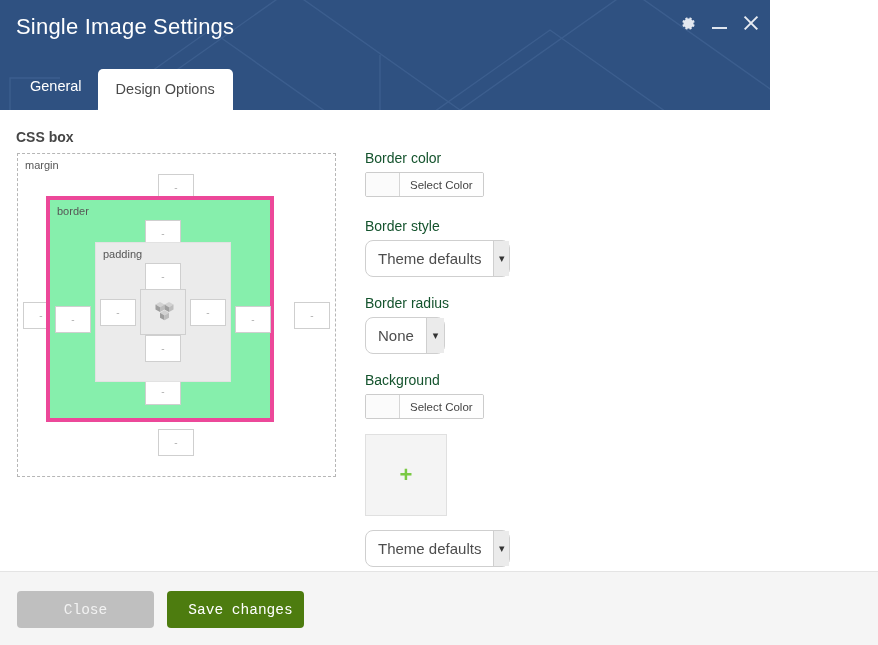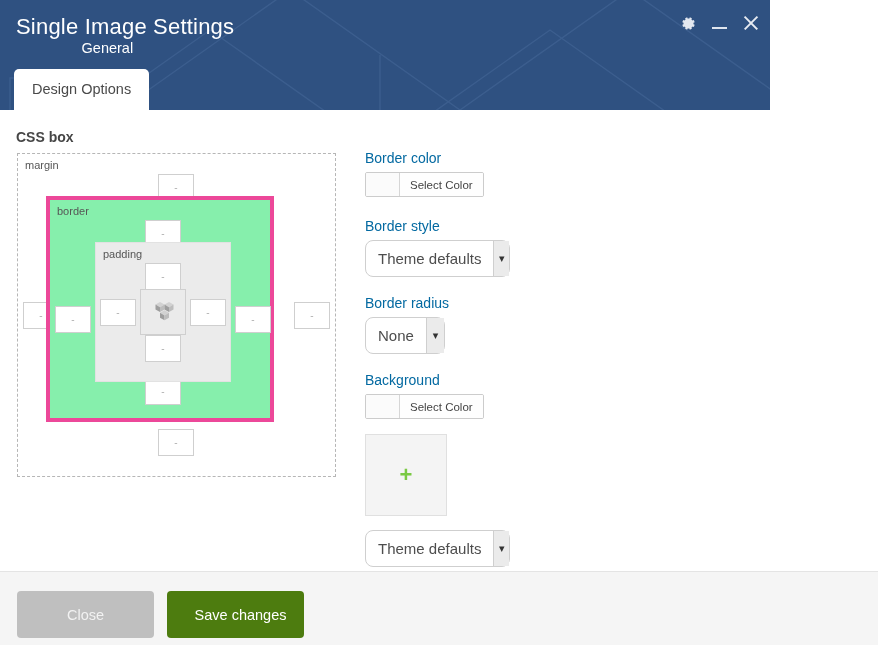--- a/index.html
+++ b/index.html
@@ -43,21 +43,21 @@
   .close-icon::before, .close-icon::after {
     content: ""; position: absolute; left: 0px; top: 8px;
     width: 18px; height: 1.8px; background: #e8ecf3;
   }
   .close-icon::before { transform: rotate(45deg); }
   .close-icon::after  { transform: rotate(-45deg); }
 
   
   .tabs {
     position: absolute; left: 14px; bottom: 0;
-    display: flex; align-items: flex-end; flex-direction: column;
+    display: flex; 
   }
   .tab {
     font-size: 14.5px; padding: 10px 16px 12px 16px;
     color: #ffffff; cursor: pointer; white-space: nowrap;
   }
   .tab.active {
     background: #ffffff; color: #4a4a4a;
     border-radius: 5px 5px 0 0;
     padding: 12px 18px 14px 18px;
     position: relative; top: 1px;
@@ -106,21 +106,21 @@
   .cell-input::placeholder { color: #b0b0b0; }
   .center-icon {
     position: absolute; width: 46px; height: 46px;
     background: #ebebeb; border: 1px solid #cfcfcf;
     display: flex; align-items: center; justify-content: center;
   }
 
   
   .controls { position: absolute; left: 365px; top: 40px; width: 300px; }
   .ctl-label {
-    font-size: 14px; color: #0369a1; margin: 0 0 6px 0;
+    font-size: 14px; color: #14532d; margin: 0 0 6px 0;
   }
   .ctl-group { margin-bottom: 18px; }
   .colorpicker {
     display: inline-flex; align-items: stretch;
     border: 1px solid #cccccc; background: #fdfdfd; height: 25px;
     border-radius: 2px; overflow: hidden; cursor: pointer; text-align: center;
   }
   .color-swatch { width: 34px; background: #fbfbfb; border-right: 1px solid #d6d6d6; }
   .color-btn {
     padding: 0 10px; font-size: 11.5px; color: #444;
@@ -150,23 +150,23 @@
     cursor: pointer;
   }
   .plus-icon { color: #7ac943; font-size: 22px; line-height: 1; font-weight: bold; }
 
   
   .footer {
     position: absolute; left: 0; top: 571px; width: 878px; height: 74px;
     background: #f5f5f5; border-top: 1px solid #e4e4e4;
   }
   .btn {
-    position: absolute; top: 19px; height: 47px;
+    position: absolute; top: 19px; height: 37px;
     border: none; border-radius: 4px; cursor: pointer;
-    font-size: 14.5px; font-family: Liberation Sans, sans-serif;
+    font-size: 14.5px; font-family: Liberation Mono, monospace;
     color: #ffffff;
   }
   .btn-close { left: 17px; width: 137px; background: #bfbfbf; color: #f2f2f2; }
   .btn-save  { left: 167px; width: 137px; background: #4d7c0f; padding-left: 16px; }
 </style>
 </head>
 <body>
 
 <div id="app">
 

